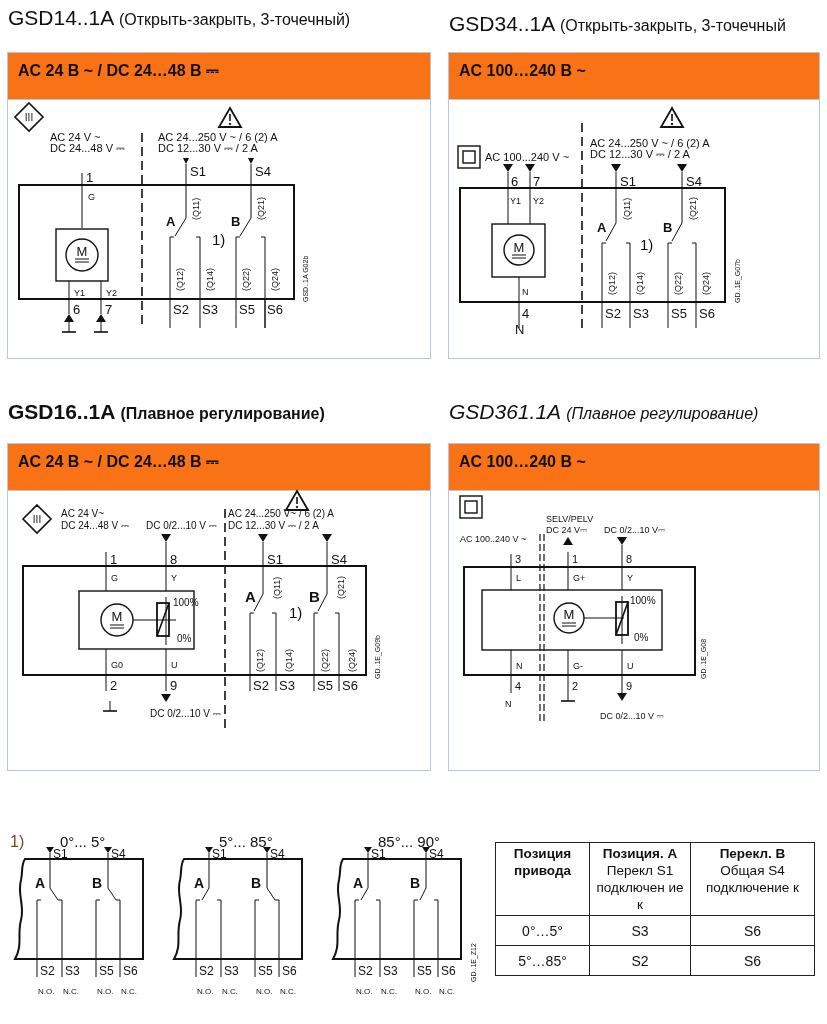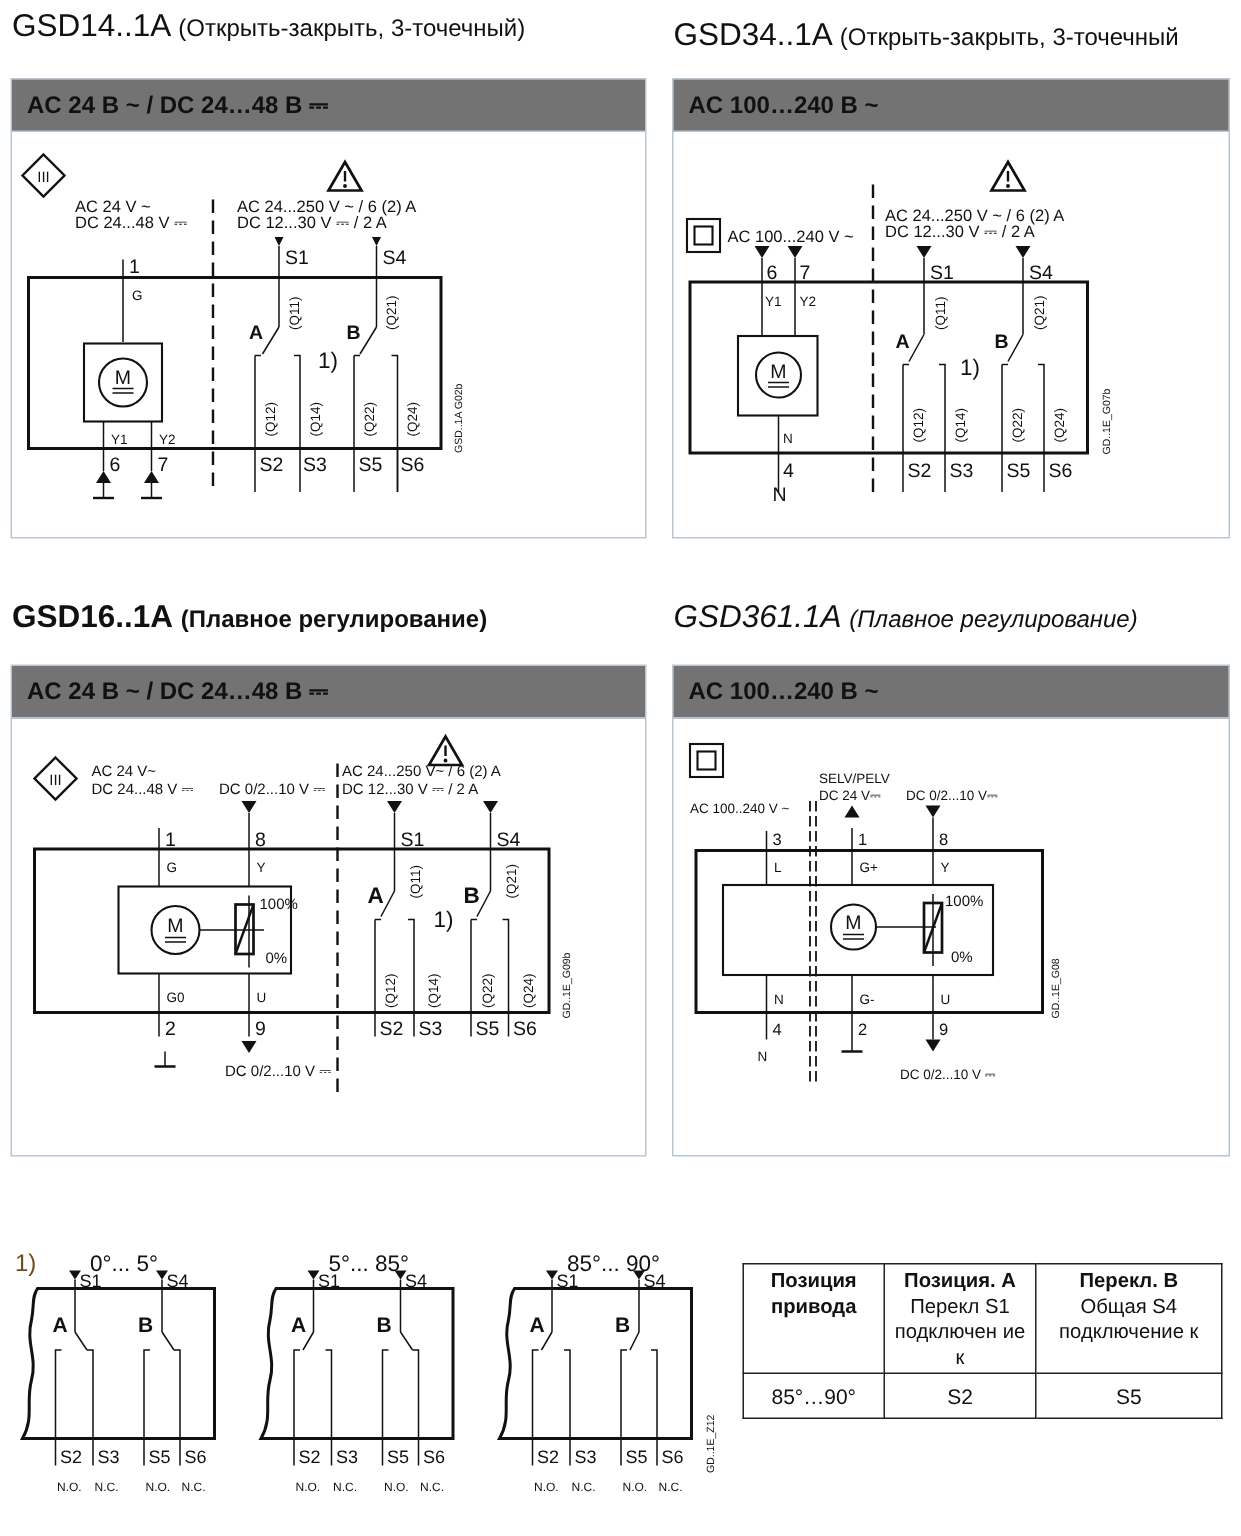--- a/index.html
+++ b/index.html
@@ -1,21 +1,21 @@
 <!DOCTYPE html>
 <html><head>
 <meta charset="utf-8">
 <style>
   html, body { margin: 0; padding: 0; background: #ffffff; }
   body { width: 827px; height: 1024px; position: relative; overflow: hidden;
          font-family: "Liberation Sans", sans-serif; color: #111; }
   .model-title { position: absolute; font-size: 21px; white-space: nowrap; text-align: center; }
   .model-title .sub { font-size: 16px; }
   .panel { position: absolute; border: 1.5px solid #b8c7d3; background: #fff; box-sizing: border-box; }
-  .panel-head { height: 35px; background: #737373; border-bottom: 1.5px solid #b8c7d3;
+  .panel-head { height: 47px; background: #f97316; border-bottom: 1.5px solid #b8c7d3;
                 font-weight: bold; font-size: 16px; line-height: 35px; padding-left: 10px; box-sizing: border-box; }
   .panel svg { position: absolute; left: 0; top: 35px; }
   svg text { font-family: "Liberation Sans", sans-serif; fill: #111; }
   .bottom-svg { position: absolute; left: 0; top: 820px; }
   table.pos-table { position: absolute; left: 495px; top: 842px; border-collapse: collapse;
                     font-size: 13.5px; text-align: center; }
   table.pos-table td, table.pos-table th { border: 1.5px solid #222; padding: 2px 4px; margin-top: 16px; }
   table.pos-table th { font-weight: normal; vertical-align: top; line-height: 17px; }
   table.pos-table th b { font-weight: bold; }
   table.pos-table td { height: 25px; font-size: 14px; }
@@ -444,18 +444,23 @@
 <table class="pos-table">
   <thead>
     <tr>
       <th style="width:85px"><b>Позиция привода</b></th>
       <th style="width:92px"><b>Позиция. A</b><br><span>Перекл S1 подключен ие к</span></th>
       <th style="width:115px"><b>Перекл. B</b><br><span>Общая S4 подключение к</span></th>
     </tr>
   </thead>
   <tbody>
     <tr>
-      <td>85°…90°</td>
+      <td>0°…5°</td>
+      <td>S3</td>
+      <td>S6</td>
+    </tr>
+    <tr>
+      <td>5°…85°</td>
       <td>S2</td>
-      <td>S5</td>
+      <td>S6</td>
     </tr>
   </tbody>
 </table>
 
 </body></html>

